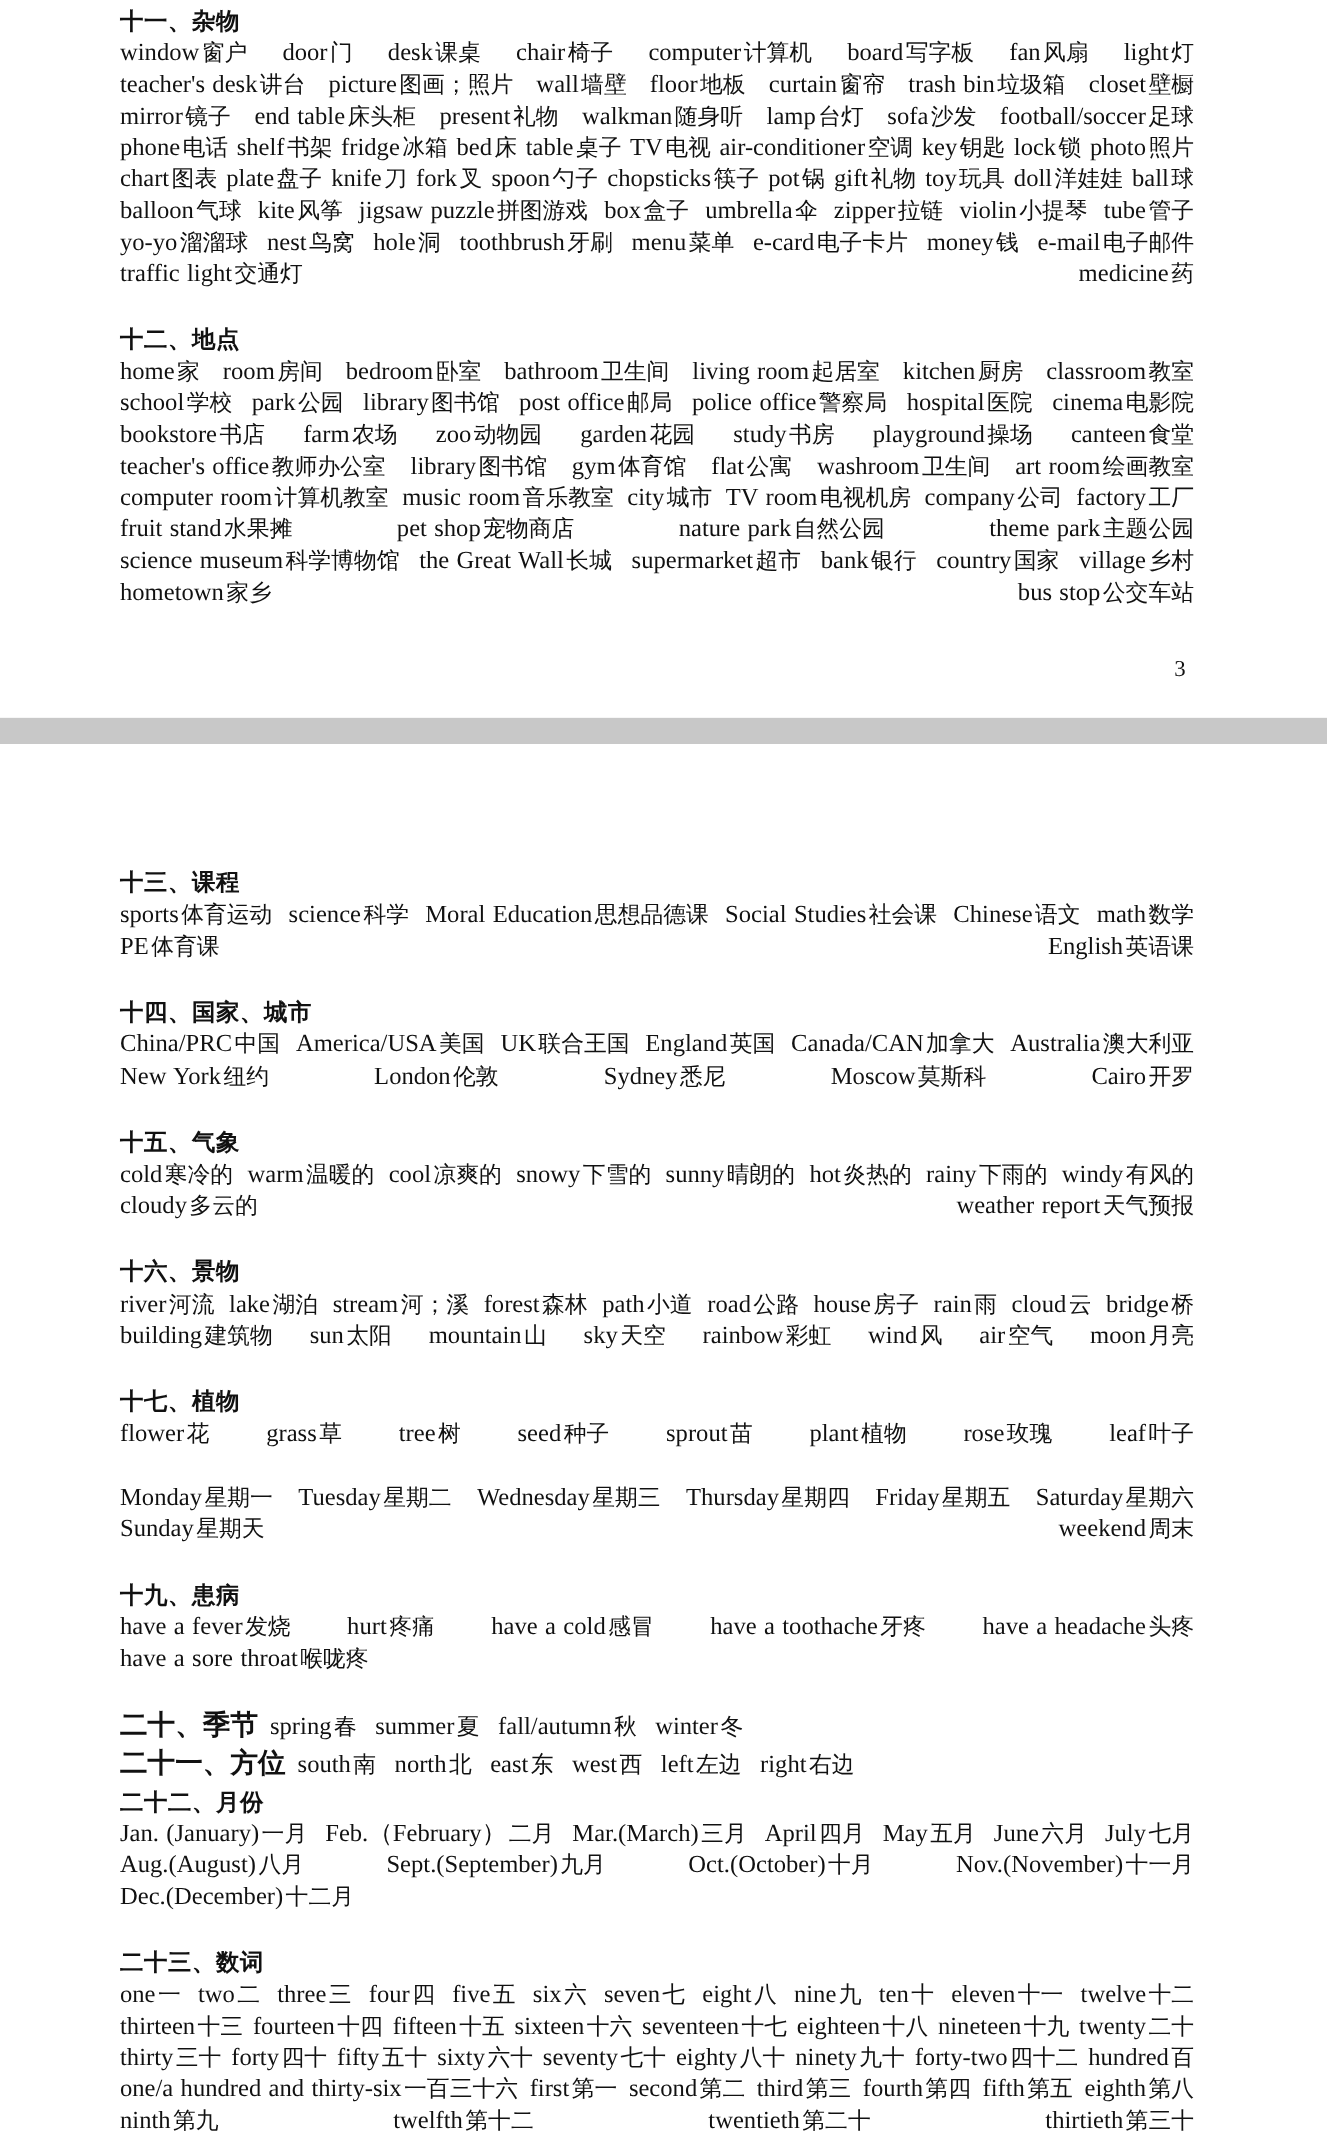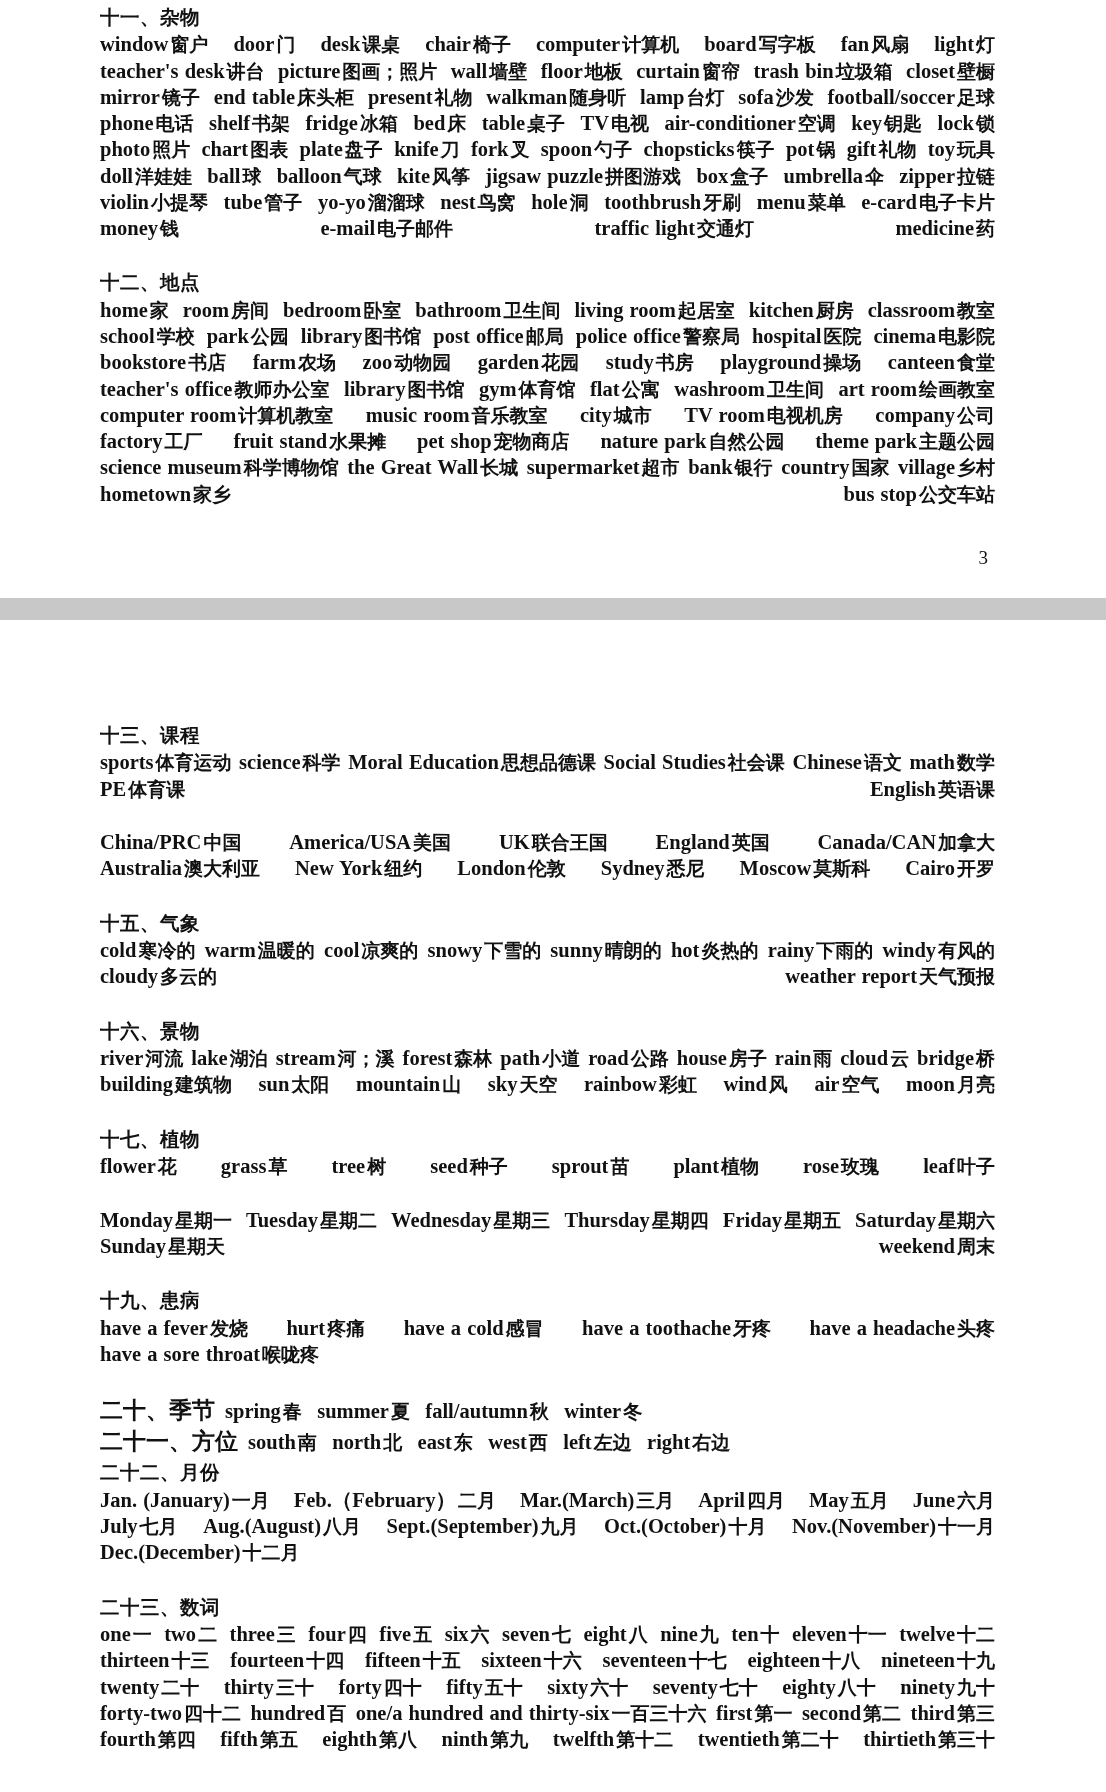--- a/index.html
+++ b/index.html
@@ -46,21 +46,20 @@
     letter-spacing: 0.5px;
     line-height: 1.25;
   }
   .entries {
     font-size: 20.5px;
     line-height: 1.28;
     text-align: justify;
     text-justify: inter-word;
     margin: 0 0 1px 0;
     word-spacing: 1px;
-    font-weight: bold;
   }
   .entries:after {
     content: "";
     display: inline-block;
     width: 100%;
   }
   .entry {
     display: inline-block;
     white-space: nowrap;
     margin-right: 0.05em;
@@ -75,21 +74,21 @@
     font-size: 20.5px;
     line-height: 1.3;
     margin: 2px 0 1px 0;
   }
   .inline-section .ihead {
     font-family: "DejaVu Sans", "Liberation Sans", sans-serif;
     font-weight: bold;
     font-size: 23px;
     margin-right: 10px;
   }
-  .inline-section .entry { margin-right: 0.5em; font-weight: bold; }
+  .inline-section .entry { margin-right: 0.5em; }
   .folio {
     text-align: right;
     font-size: 19px;
     margin-top: 14px;
     padding-right: 8px;
   }
 </style>
 </head>
 <body>
 
@@ -104,20 +103,21 @@
   <div class="folio">3</div>
 </div>
 
 <div class="page-gap"></div>
 
 <div class="page page-two">
   <div class="spacer-two-top"></div>
   <div id="page2-body">
       <h2 class="section-head">十三、课程</h2>
       <p class="entries"><span class="entry"><span class="en">sports</span><span class="zh">体育运动</span></span> <span class="entry"><span class="en">science</span><span class="zh">科学</span></span> <span class="entry"><span class="en">Moral Education</span><span class="zh">思想品德课</span></span> <span class="entry"><span class="en">Social Studies</span><span class="zh">社会课</span></span> <span class="entry"><span class="en">Chinese</span><span class="zh">语文</span></span> <span class="entry"><span class="en">math</span><span class="zh">数学</span></span> <span class="entry"><span class="en">PE</span><span class="zh">体育课</span></span> <span class="entry"><span class="en">English</span><span class="zh">英语课</span></span> </p>
+      <h2 class="section-head">十四、国家、城市</h2>
       <p class="entries"><span class="entry"><span class="en">China/PRC</span><span class="zh">中国</span></span> <span class="entry"><span class="en">America/USA</span><span class="zh">美国</span></span> <span class="entry"><span class="en">UK</span><span class="zh">联合王国</span></span> <span class="entry"><span class="en">England</span><span class="zh">英国</span></span> <span class="entry"><span class="en">Canada/CAN</span><span class="zh">加拿大</span></span> <span class="entry"><span class="en">Australia</span><span class="zh">澳大利亚</span></span> <span class="entry"><span class="en">New York</span><span class="zh">纽约</span></span> <span class="entry"><span class="en">London</span><span class="zh">伦敦</span></span> <span class="entry"><span class="en">Sydney</span><span class="zh">悉尼</span></span> <span class="entry"><span class="en">Moscow</span><span class="zh">莫斯科</span></span> <span class="entry"><span class="en">Cairo</span><span class="zh">开罗</span></span> </p>
       <h2 class="section-head">十五、气象</h2>
       <p class="entries"><span class="entry"><span class="en">cold</span><span class="zh">寒冷的</span></span> <span class="entry"><span class="en">warm</span><span class="zh">温暖的</span></span> <span class="entry"><span class="en">cool</span><span class="zh">凉爽的</span></span> <span class="entry"><span class="en">snowy</span><span class="zh">下雪的</span></span> <span class="entry"><span class="en">sunny</span><span class="zh">晴朗的</span></span> <span class="entry"><span class="en">hot</span><span class="zh">炎热的</span></span> <span class="entry"><span class="en">rainy</span><span class="zh">下雨的</span></span> <span class="entry"><span class="en">windy</span><span class="zh">有风的</span></span> <span class="entry"><span class="en">cloudy</span><span class="zh">多云的</span></span> <span class="entry"><span class="en">weather report</span><span class="zh">天气预报</span></span> </p>
       <h2 class="section-head">十六、景物</h2>
       <p class="entries"><span class="entry"><span class="en">river</span><span class="zh">河流</span></span> <span class="entry"><span class="en">lake</span><span class="zh">湖泊</span></span> <span class="entry"><span class="en">stream</span><span class="zh">河；溪</span></span> <span class="entry"><span class="en">forest</span><span class="zh">森林</span></span> <span class="entry"><span class="en">path</span><span class="zh">小道</span></span> <span class="entry"><span class="en">road</span><span class="zh">公路</span></span> <span class="entry"><span class="en">house</span><span class="zh">房子</span></span> <span class="entry"><span class="en">rain</span><span class="zh">雨</span></span> <span class="entry"><span class="en">cloud</span><span class="zh">云</span></span> <span class="entry"><span class="en">bridge</span><span class="zh">桥</span></span> <span class="entry"><span class="en">building</span><span class="zh">建筑物</span></span> <span class="entry"><span class="en">sun</span><span class="zh">太阳</span></span> <span class="entry"><span class="en">mountain</span><span class="zh">山</span></span> <span class="entry"><span class="en">sky</span><span class="zh">天空</span></span> <span class="entry"><span class="en">rainbow</span><span class="zh">彩虹</span></span> <span class="entry"><span class="en">wind</span><span class="zh">风</span></span> <span class="entry"><span class="en">air</span><span class="zh">空气</span></span> <span class="entry"><span class="en">moon</span><span class="zh">月亮</span></span> </p>
       <h2 class="section-head">十七、植物</h2>
       <p class="entries"><span class="entry"><span class="en">flower</span><span class="zh">花</span></span> <span class="entry"><span class="en">grass</span><span class="zh">草</span></span> <span class="entry"><span class="en">tree</span><span class="zh">树</span></span> <span class="entry"><span class="en">seed</span><span class="zh">种子</span></span> <span class="entry"><span class="en">sprout</span><span class="zh">苗</span></span> <span class="entry"><span class="en">plant</span><span class="zh">植物</span></span> <span class="entry"><span class="en">rose</span><span class="zh">玫瑰</span></span> <span class="entry"><span class="en">leaf</span><span class="zh">叶子</span></span> </p>
       <p class="entries"><span class="entry"><span class="en">Monday</span><span class="zh">星期一</span></span> <span class="entry"><span class="en">Tuesday</span><span class="zh">星期二</span></span> <span class="entry"><span class="en">Wednesday</span><span class="zh">星期三</span></span> <span class="entry"><span class="en">Thursday</span><span class="zh">星期四</span></span> <span class="entry"><span class="en">Friday</span><span class="zh">星期五</span></span> <span class="entry"><span class="en">Saturday</span><span class="zh">星期六</span></span> <span class="entry"><span class="en">Sunday</span><span class="zh">星期天</span></span> <span class="entry"><span class="en">weekend</span><span class="zh">周末</span></span> </p>
       <h2 class="section-head">十九、患病</h2>
       <p class="entries"><span class="entry"><span class="en">have a fever</span><span class="zh">发烧</span></span> <span class="entry"><span class="en">hurt</span><span class="zh">疼痛</span></span> <span class="entry"><span class="en">have a cold</span><span class="zh">感冒</span></span> <span class="entry"><span class="en">have a toothache</span><span class="zh">牙疼</span></span> <span class="entry"><span class="en">have a headache</span><span class="zh">头疼</span></span> <span class="entry"><span class="en">have a sore throat</span><span class="zh">喉咙疼</span></span> </p>

